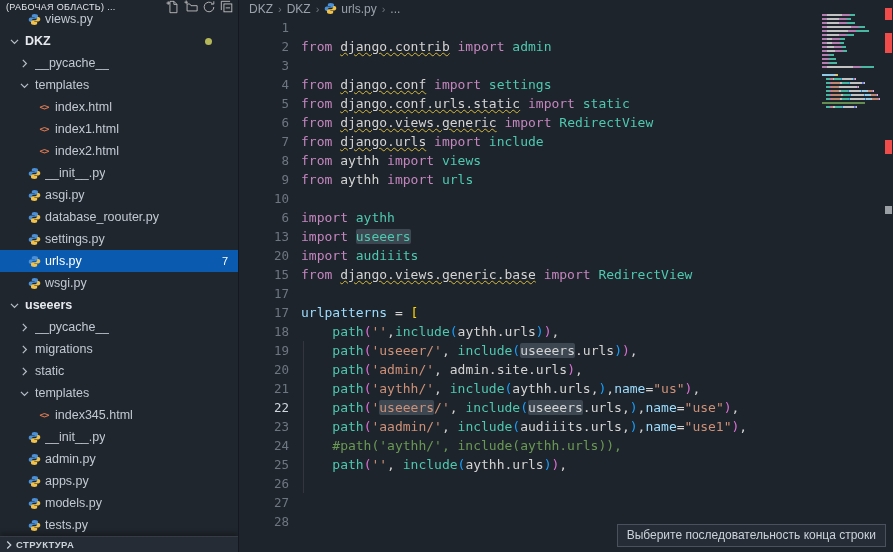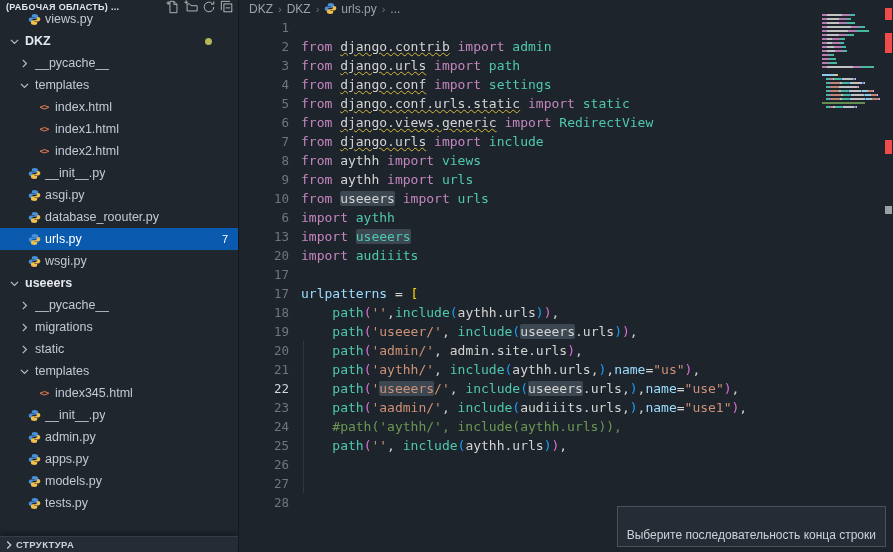--- a/index.html
+++ b/index.html
@@ -4,21 +4,21 @@
 <style>
   *{margin:0;padding:0;box-sizing:border-box}
   html,body{width:893px;height:552px;overflow:hidden;background:#1e242b;
     font-family:"Liberation Sans","DejaVu Sans",sans-serif}
   .app{display:flex;width:893px;height:552px}
 
   
   .sidebar{position:relative;width:238px;height:552px;background:#20262e;flex:none;overflow:hidden}
   .sidebar-header{position:absolute;top:0;left:0;right:0;height:13px;background:#20262e;
     display:flex;align-items:center;padding:1px 4px 0 6px;z-index:6}
-  .sidebar-header .sh-title{font-size:9px;font-weight:bold;color:#e2e6ec;letter-spacing:.3px;
+  .sidebar-header .sh-title{font-size:9px;font-weight:normal;color:#e2e6ec;letter-spacing:.3px;
     white-space:nowrap;overflow:hidden;flex:1}
   .hicon{width:15px;height:14px;margin-left:3px;display:inline-flex;align-items:center;
     justify-content:center;cursor:pointer;flex:none}
   .tree{position:absolute;top:8px;left:0;right:0;z-index:1}
   .tree-row{height:22px;display:flex;align-items:center;color:#c3c9d2;font-size:12.5px;
     cursor:pointer;white-space:nowrap}
   .tree-row.selected{background:var(--sel,#0a5ab0)}
   .tree-row.selected .tree-label{color:#fff}
   .tree-icon{width:16px;height:16px;flex:none;display:inline-flex;align-items:center;
     justify-content:center;margin-right:3px}
@@ -49,21 +49,21 @@
   .code-text{padding-left:12px}
   .word-hl{background:rgba(100,115,130,.45);border-radius:2px}
   .indent-guide{position:absolute;left:64px;top:341px;width:1px;height:152px;
     background:rgba(255,255,255,.09);z-index:0}
   .minimap{position:absolute;top:10px;right:9px;width:62px;z-index:2;cursor:pointer}
   .mm-line{height:2px;margin-bottom:2px;display:flex;opacity:.9}
   .mm-line span{height:2px;display:block;flex:none}
   .overview-ruler{position:absolute;top:0;right:0;width:9px;height:552px;z-index:2;cursor:pointer}
   .ov-mark{position:absolute;right:1px;width:7px}
   .tooltip{position:absolute;right:7px;bottom:5px;background:#262c35;border:1px solid #4a515c;
-    color:#ccd2da;font-size:12px;padding:21px 9px 4px 9px;white-space:nowrap;z-index:10}
+    color:#ccd2da;font-size:12px;padding:3px 9px 4px 9px;white-space:nowrap;z-index:10}
 </style>
 </head>
 <body>
 
 <div class="app">
 
   <aside class="sidebar">
     <div class="sidebar-header">
       <span class="sh-title">(РАБОЧАЯ ОБЛАСТЬ) ...</span>
       <span class="hicon">
@@ -167,20 +167,29 @@
         </div>
         <div class="tree-row" style="padding-left: 26px;">
           <span class="tree-icon">
             <svg width="13" height="13" viewBox="0 0 16 16">
               <path d="M8 1.2c-2.3 0-3.3.9-3.3 2.1v1.7h3.5v.6H3.3C2 5.6.9 6.6.9 8.3C.9 10 2 11 3.3 11h1.4V9.4c0-1.3 1.1-2.3 2.4-2.3h3.2c1.1 0 2-.9 2-2V3.3c0-1.2-1.6-2.1-4.3-2.1z" fill="#4a90d9"></path>
               <path d="M8 14.8c2.3 0 3.3-.9 3.3-2.1V11H7.8v-.6h4.9c1.3 0 2.4-1 2.4-2.7 0-1.7-1.1-2.7-2.4-2.7h-1.4v1.6c0 1.3-1.1 2.3-2.4 2.3H5.7c-1.1 0-2 .9-2 2v1.8c0 1.2 1.6 2.1 4.3 2.1z" fill="#f0c14b"></path>
             </svg>
           </span>
           <span class="tree-label">database_roouter.py</span>
         </div>
+        <div class="tree-row" style="padding-left: 26px;">
+          <span class="tree-icon">
+            <svg width="13" height="13" viewBox="0 0 16 16">
+              <path d="M8 1.2c-2.3 0-3.3.9-3.3 2.1v1.7h3.5v.6H3.3C2 5.6.9 6.6.9 8.3C.9 10 2 11 3.3 11h1.4V9.4c0-1.3 1.1-2.3 2.4-2.3h3.2c1.1 0 2-.9 2-2V3.3c0-1.2-1.6-2.1-4.3-2.1z" fill="#4a90d9"></path>
+              <path d="M8 14.8c2.3 0 3.3-.9 3.3-2.1V11H7.8v-.6h4.9c1.3 0 2.4-1 2.4-2.7 0-1.7-1.1-2.7-2.4-2.7h-1.4v1.6c0 1.3-1.1 2.3-2.4 2.3H5.7c-1.1 0-2 .9-2 2v1.8c0 1.2 1.6 2.1 4.3 2.1z" fill="#f0c14b"></path>
+            </svg>
+          </span>
+          <span class="tree-label">settings.py</span>
+        </div>
         <div class="tree-row selected" style="padding-left: 26px;">
           <span class="tree-icon">
             <svg width="13" height="13" viewBox="0 0 16 16">
               <path d="M8 1.2c-2.3 0-3.3.9-3.3 2.1v1.7h3.5v.6H3.3C2 5.6.9 6.6.9 8.3C.9 10 2 11 3.3 11h1.4V9.4c0-1.3 1.1-2.3 2.4-2.3h3.2c1.1 0 2-.9 2-2V3.3c0-1.2-1.6-2.1-4.3-2.1z" fill="#4a90d9"></path>
               <path d="M8 14.8c2.3 0 3.3-.9 3.3-2.1V11H7.8v-.6h4.9c1.3 0 2.4-1 2.4-2.7 0-1.7-1.1-2.7-2.4-2.7h-1.4v1.6c0 1.3-1.1 2.3-2.4 2.3H5.7c-1.1 0-2 .9-2 2v1.8c0 1.2 1.6 2.1 4.3 2.1z" fill="#f0c14b"></path>
             </svg>
           </span>
           <span class="tree-label">urls.py</span>
           <span class="badge">7</span>
         </div>
@@ -309,31 +318,32 @@
           </svg>
         </span>
         <span class="bc-item">urls.py</span>
         <span class="bc-sep">›</span>
         <span class="bc-item">...</span>
       </div>
     <div class="indent-guide"></div>
     <div class="code">
         <div class="code-line"><span class="gutter">1</span><span class="code-text"></span></div>
         <div class="code-line"><span class="gutter">2</span><span class="code-text"><span style="color: rgb(197, 134, 192);">from </span><span style="color: rgb(212, 212, 212); text-decoration: underline 1px wavy rgb(215, 186, 61);">django.contrib</span><span style="color: rgb(197, 134, 192);"> import </span><span style="color: rgb(78, 201, 176);">admin</span></span></div>
-        <div class="code-line"><span class="gutter">3</span><span class="code-text"><span style="color: rgb(197, 134, 192);">from </span><span style="color: rgb(212, 212, 212); text-decoration: underline 1px wavy rgb(215, 186, 61);">django.urls</span><span style="color: rgb(197, 134, 192);"> import </span><span style="color: rgb(78, 201, 176);">path</span></span></div>
+        <div class="code-line"><span class="gutter">3</span></div>
         <div class="code-line"><span class="gutter">4</span><span class="code-text"><span style="color: rgb(197, 134, 192);">from </span><span style="color: rgb(212, 212, 212); text-decoration: underline 1px wavy rgb(215, 186, 61);">django.conf</span><span style="color: rgb(197, 134, 192);"> import </span><span style="color: rgb(78, 201, 176);">settings</span></span></div>
         <div class="code-line"><span class="gutter">5</span><span class="code-text"><span style="color: rgb(197, 134, 192);">from </span><span style="color: rgb(212, 212, 212); text-decoration: underline 1px wavy rgb(215, 186, 61);">django.conf.urls.static</span><span style="color: rgb(197, 134, 192);"> import </span><span style="color: rgb(78, 201, 176);">static</span></span></div>
         <div class="code-line"><span class="gutter">6</span><span class="code-text"><span style="color: rgb(197, 134, 192);">from </span><span style="color: rgb(212, 212, 212); text-decoration: underline 1px wavy rgb(215, 186, 61);">django.views.generic</span><span style="color: rgb(197, 134, 192);"> import </span><span style="color: rgb(78, 201, 176);">RedirectView</span></span></div>
         <div class="code-line"><span class="gutter">7</span><span class="code-text"><span style="color: rgb(197, 134, 192);">from </span><span style="color: rgb(212, 212, 212); text-decoration: underline 1px wavy rgb(215, 186, 61);">django.urls</span><span style="color: rgb(197, 134, 192);"> import </span><span style="color: rgb(78, 201, 176);">include</span></span></div>
         <div class="code-line"><span class="gutter">8</span><span class="code-text"><span style="color: rgb(197, 134, 192);">from </span><span style="color: rgb(212, 212, 212);">aythh</span><span style="color: rgb(197, 134, 192);"> import </span><span style="color: rgb(78, 201, 176);">views</span></span></div>
         <div class="code-line"><span class="gutter">9</span><span class="code-text"><span style="color: rgb(197, 134, 192);">from </span><span style="color: rgb(212, 212, 212);">aythh</span><span style="color: rgb(197, 134, 192);"> import </span><span style="color: rgb(78, 201, 176);">urls</span></span></div>
-        <div class="code-line"><span class="gutter">10</span><span class="code-text"><span style="color: rgb(197, 134, 192);">from </span><span class="word-hl" style="color: rgb(212, 212, 212);">useeers</span><span style="color: rgb(197, 134, 192);"> import </span><span style="color: rgb(78, 201, 176);">urls</span></span></div>
+        <div class="code-line"><span class="gutter">10</span></div>
         <div class="code-line"><span class="gutter">6</span><span class="code-text"><span style="color: rgb(197, 134, 192);">import </span><span style="color: rgb(78, 201, 176);">aythh</span></span></div>
         <div class="code-line"><span class="gutter">13</span><span class="code-text"><span style="color: rgb(197, 134, 192);">import </span><span class="word-hl" style="color: rgb(78, 201, 176);">useeers</span></span></div>
         <div class="code-line"><span class="gutter">20</span><span class="code-text"><span style="color: rgb(197, 134, 192);">import </span><span style="color: rgb(78, 201, 176);">audiiits</span></span></div>
+        <div class="code-line"><span class="gutter">15</span><span class="code-text"><span style="color: rgb(197, 134, 192);">from </span><span style="color: rgb(212, 212, 212); text-decoration: underline 1px wavy rgb(215, 186, 61);">django.views.generic.base</span><span style="color: rgb(197, 134, 192);"> import </span><span style="color: rgb(78, 201, 176);">RedirectView</span></span></div>
         <div class="code-line"><span class="gutter">17</span><span class="code-text"></span></div>
         <div class="code-line"><span class="gutter">17</span><span class="code-text"><span style="color: rgb(156, 220, 254);">urlpatterns</span><span style="color: rgb(212, 212, 212);"> = </span><span style="color: rgb(255, 215, 0);">[</span></span></div>
         <div class="code-line"><span class="gutter">18</span><span class="code-text"><span style="color: rgb(212, 212, 212);">    </span><span style="color: rgb(78, 201, 176);">path</span><span style="color: rgb(218, 112, 214);">(</span><span style="color: rgb(206, 145, 120);">''</span><span style="color: rgb(212, 212, 212);">,</span><span style="color: rgb(78, 201, 176);">include</span><span style="color: rgb(23, 159, 255);">(</span><span style="color: rgb(212, 212, 212);">aythh.urls</span><span style="color: rgb(23, 159, 255);">)</span><span style="color: rgb(218, 112, 214);">)</span><span style="color: rgb(212, 212, 212);">,</span></span></div>
         <div class="code-line"><span class="gutter">19</span><span class="code-text"><span style="color: rgb(212, 212, 212);">    </span><span style="color: rgb(78, 201, 176);">path</span><span style="color: rgb(218, 112, 214);">(</span><span style="color: rgb(206, 145, 120);">'useeer/'</span><span style="color: rgb(212, 212, 212);">, </span><span style="color: rgb(78, 201, 176);">include</span><span style="color: rgb(23, 159, 255);">(</span><span class="word-hl" style="color: rgb(212, 212, 212);">useeers</span><span style="color: rgb(212, 212, 212);">.urls</span><span style="color: rgb(23, 159, 255);">)</span><span style="color: rgb(218, 112, 214);">)</span><span style="color: rgb(212, 212, 212);">,</span></span></div>
         <div class="code-line"><span class="gutter">20</span><span class="code-text"><span style="color: rgb(212, 212, 212);">    </span><span style="color: rgb(78, 201, 176);">path</span><span style="color: rgb(218, 112, 214);">(</span><span style="color: rgb(206, 145, 120);">'admin/'</span><span style="color: rgb(212, 212, 212);">, </span><span style="color: rgb(212, 212, 212);">admin.site.urls</span><span style="color: rgb(218, 112, 214);">)</span><span style="color: rgb(212, 212, 212);">,</span></span></div>
         <div class="code-line"><span class="gutter">21</span><span class="code-text"><span style="color: rgb(212, 212, 212);">    </span><span style="color: rgb(78, 201, 176);">path</span><span style="color: rgb(218, 112, 214);">(</span><span style="color: rgb(206, 145, 120);">'aythh/'</span><span style="color: rgb(212, 212, 212);">, </span><span style="color: rgb(78, 201, 176);">include</span><span style="color: rgb(23, 159, 255);">(</span><span style="color: rgb(212, 212, 212);">aythh.urls</span><span style="color: rgb(212, 212, 212);">,</span><span style="color: rgb(23, 159, 255);">)</span><span style="color: rgb(212, 212, 212);">,</span><span style="color: rgb(156, 220, 254);">name</span><span style="color: rgb(212, 212, 212);">=</span><span style="color: rgb(206, 145, 120);">"us"</span><span style="color: rgb(218, 112, 214);">)</span><span style="color: rgb(212, 212, 212);">,</span></span></div>
         <div class="code-line"><span class="gutter active">22</span><span class="code-text"><span style="color: rgb(212, 212, 212);">    </span><span style="color: rgb(78, 201, 176);">path</span><span style="color: rgb(218, 112, 214);">(</span><span style="color: rgb(206, 145, 120);">'</span><span class="word-hl" style="color: rgb(206, 145, 120);">useeers</span><span style="color: rgb(206, 145, 120);">/'</span><span style="color: rgb(212, 212, 212);">, </span><span style="color: rgb(78, 201, 176);">include</span><span style="color: rgb(23, 159, 255);">(</span><span class="word-hl" style="color: rgb(212, 212, 212);">useeers</span><span style="color: rgb(212, 212, 212);">.urls</span><span style="color: rgb(212, 212, 212);">,</span><span style="color: rgb(23, 159, 255);">)</span><span style="color: rgb(212, 212, 212);">,</span><span style="color: rgb(156, 220, 254);">name</span><span style="color: rgb(212, 212, 212);">=</span><span style="color: rgb(206, 145, 120);">"use"</span><span style="color: rgb(218, 112, 214);">)</span><span style="color: rgb(212, 212, 212);">,</span></span></div>
         <div class="code-line"><span class="gutter">23</span><span class="code-text"><span style="color: rgb(212, 212, 212);">    </span><span style="color: rgb(78, 201, 176);">path</span><span style="color: rgb(218, 112, 214);">(</span><span style="color: rgb(206, 145, 120);">'aadmin/'</span><span style="color: rgb(212, 212, 212);">, </span><span style="color: rgb(78, 201, 176);">include</span><span style="color: rgb(23, 159, 255);">(</span><span style="color: rgb(212, 212, 212);">audiiits.urls</span><span style="color: rgb(212, 212, 212);">,</span><span style="color: rgb(23, 159, 255);">)</span><span style="color: rgb(212, 212, 212);">,</span><span style="color: rgb(156, 220, 254);">name</span><span style="color: rgb(212, 212, 212);">=</span><span style="color: rgb(206, 145, 120);">"use1"</span><span style="color: rgb(218, 112, 214);">)</span><span style="color: rgb(212, 212, 212);">,</span></span></div>
         <div class="code-line"><span class="gutter">24</span><span class="code-text"><span style="color: rgb(106, 153, 85);">    #path('aythh/', include(aythh.urls)),</span></span></div>
         <div class="code-line"><span class="gutter">25</span><span class="code-text"><span style="color: rgb(212, 212, 212);">    </span><span style="color: rgb(78, 201, 176);">path</span><span style="color: rgb(218, 112, 214);">(</span><span style="color: rgb(206, 145, 120);">''</span><span style="color: rgb(212, 212, 212);">, </span><span style="color: rgb(78, 201, 176);">include</span><span style="color: rgb(23, 159, 255);">(</span><span style="color: rgb(212, 212, 212);">aythh.urls</span><span style="color: rgb(23, 159, 255);">)</span><span style="color: rgb(218, 112, 214);">)</span><span style="color: rgb(212, 212, 212);">,</span></span></div>

